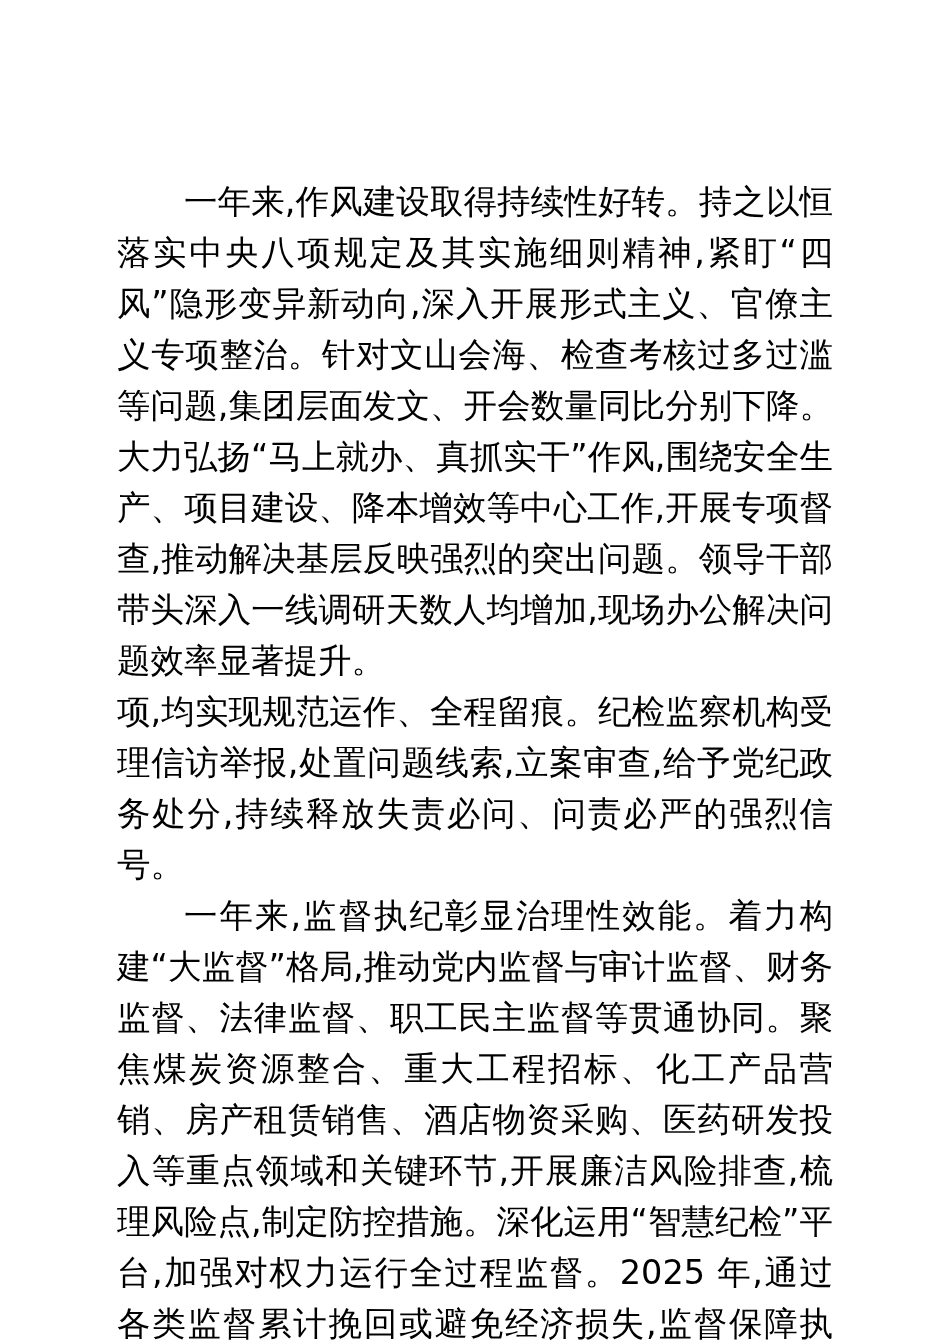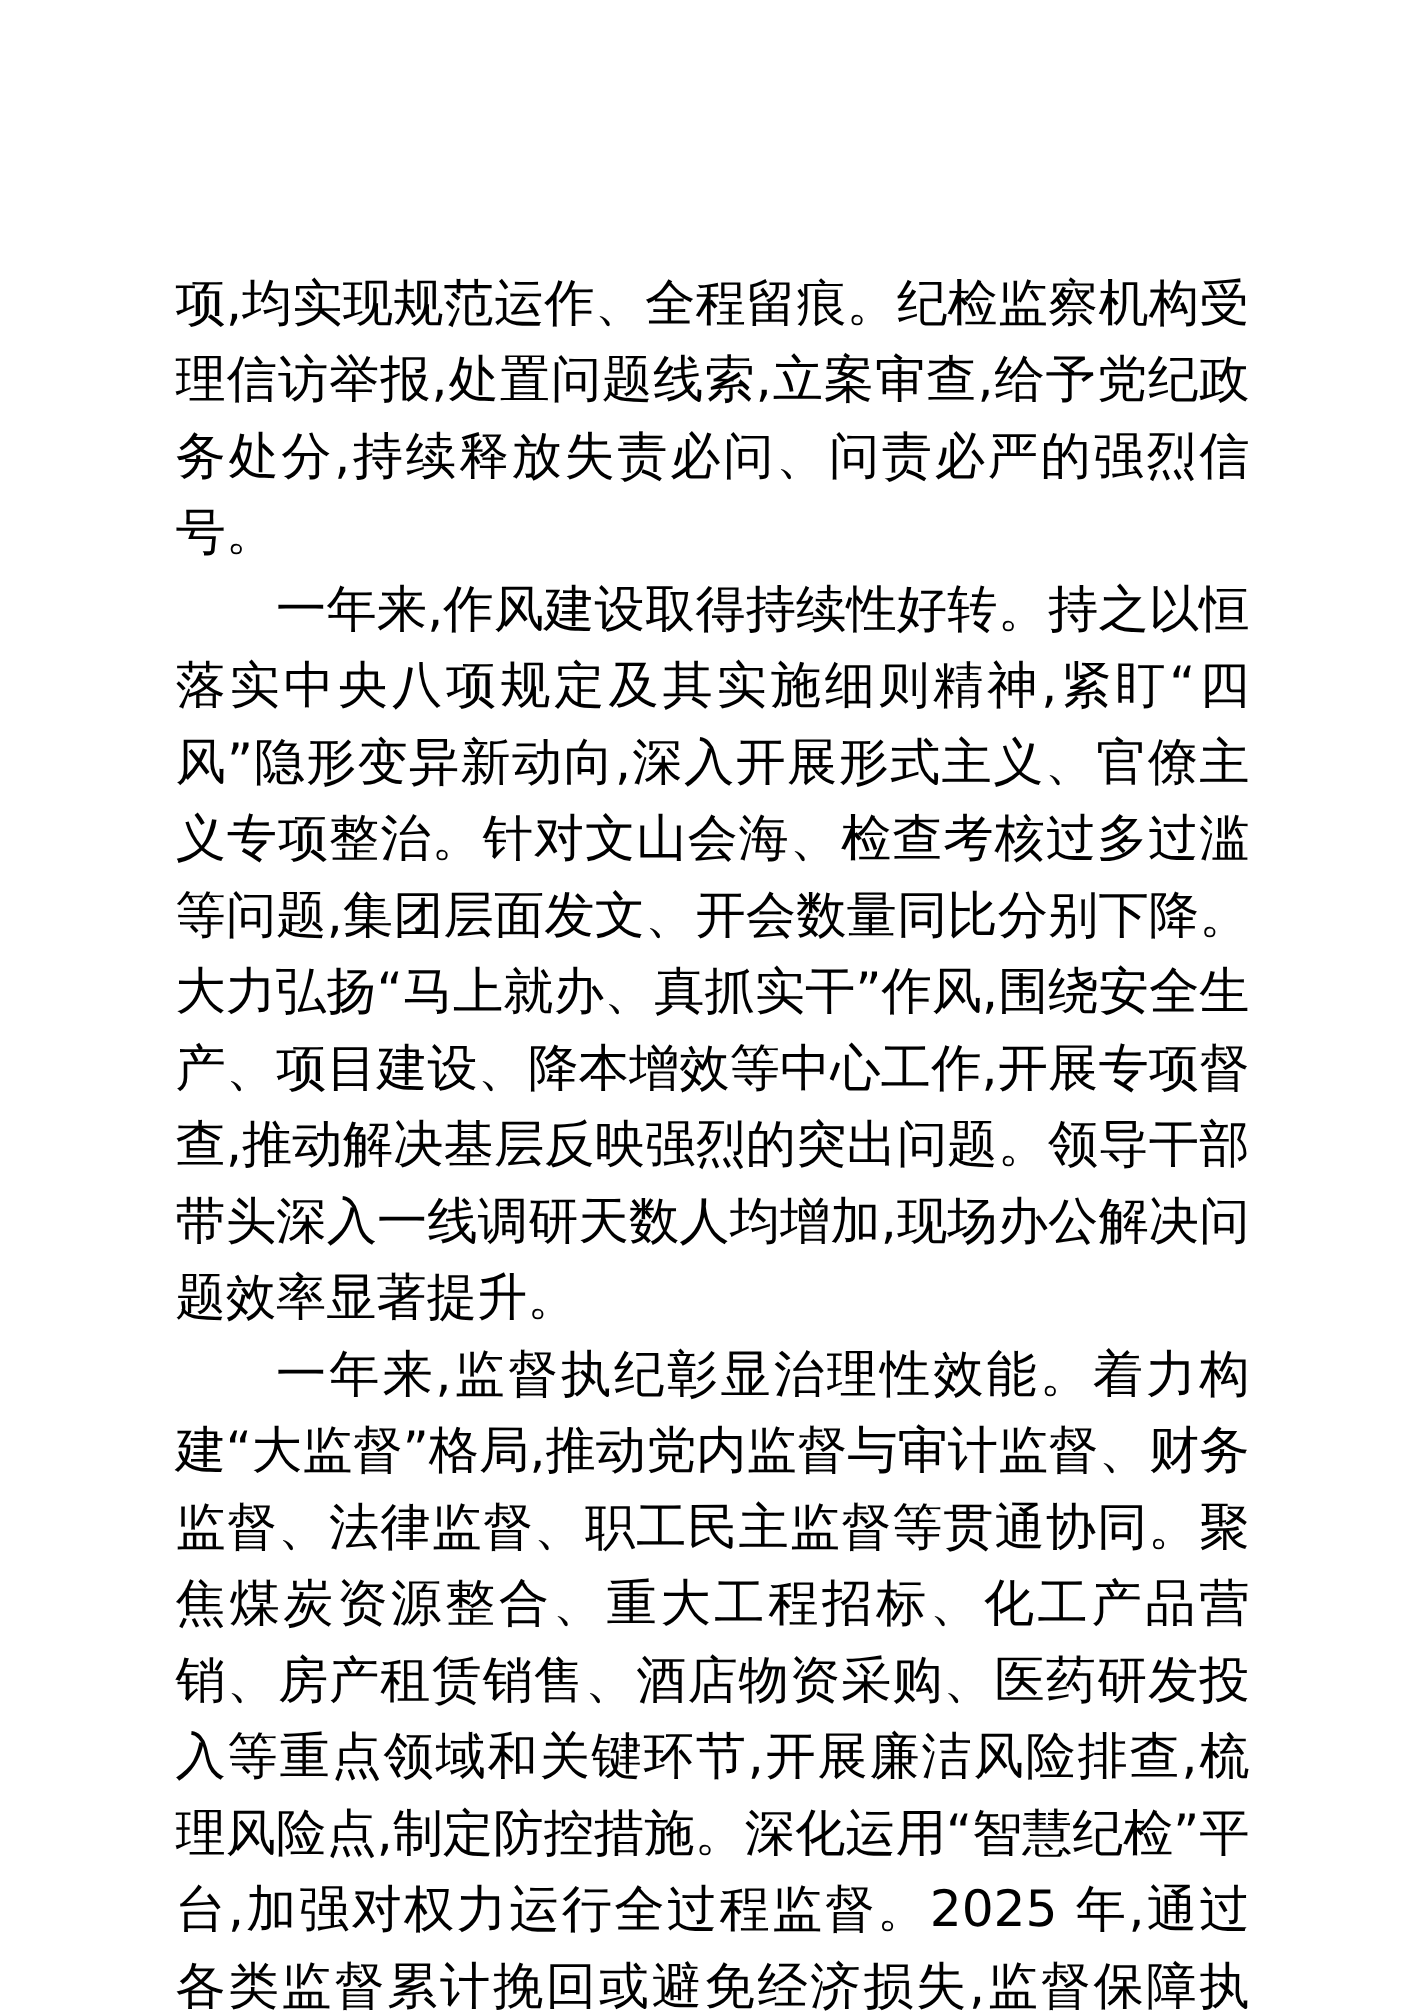--- a/index.html
+++ b/index.html
@@ -42,18 +42,18 @@
   }
   .para.cont {
     text-indent: 0;
   }
 </style>
 </head>
 <body>
 
 <div class="page">
   <div class="text-block">
+    <p class="para indent">一年来,作风建设取得持续性好转。持之以恒落实中央八项规定及其实施细则精神,紧盯“四风”隐形变异新动向,深入开展形式主义、官僚主义专项整治。针对文山会海、检查考核过多过滥等问题,集团层面发文、开会数量同比分别下降。大力弘扬“马上就办、真抓实干”作风,围绕安全生产、项目建设、降本增效等中心工作,开展专项督查,推动解决基层反映强烈的突出问题。领导干部带头深入一线调研天数人均增加,现场办公解决问题效率显著提升。</p>
     <p class="para cont">项,均实现规范运作、全程留痕。纪检监察机构受理信访举报,处置问题线索,立案审查,给予党纪政务处分,持续释放失责必问、问责必严的强烈信号。</p>
-    <p class="para indent">一年来,作风建设取得持续性好转。持之以恒落实中央八项规定及其实施细则精神,紧盯“四风”隐形变异新动向,深入开展形式主义、官僚主义专项整治。针对文山会海、检查考核过多过滥等问题,集团层面发文、开会数量同比分别下降。大力弘扬“马上就办、真抓实干”作风,围绕安全生产、项目建设、降本增效等中心工作,开展专项督查,推动解决基层反映强烈的突出问题。领导干部带头深入一线调研天数人均增加,现场办公解决问题效率显著提升。</p>
     <p class="para indent">一年来,监督执纪彰显治理性效能。着力构建“大监督”格局,推动党内监督与审计监督、财务监督、法律监督、职工民主监督等贯通协同。聚焦煤炭资源整合、重大工程招标、化工产品营销、房产租赁销售、酒店物资采购、医药研发投入等重点领域和关键环节,开展廉洁风险排查,梳理风险点,制定防控措施。深化运用“智慧纪检”平台,加强对权力运行全过程监督。2025 年,通过各类监督累计挽回或避免经济损失,监督保障执行、促进完善发展的作用愈加凸显。</p>
 
   </div>
 </div>
 
 </body></html>

